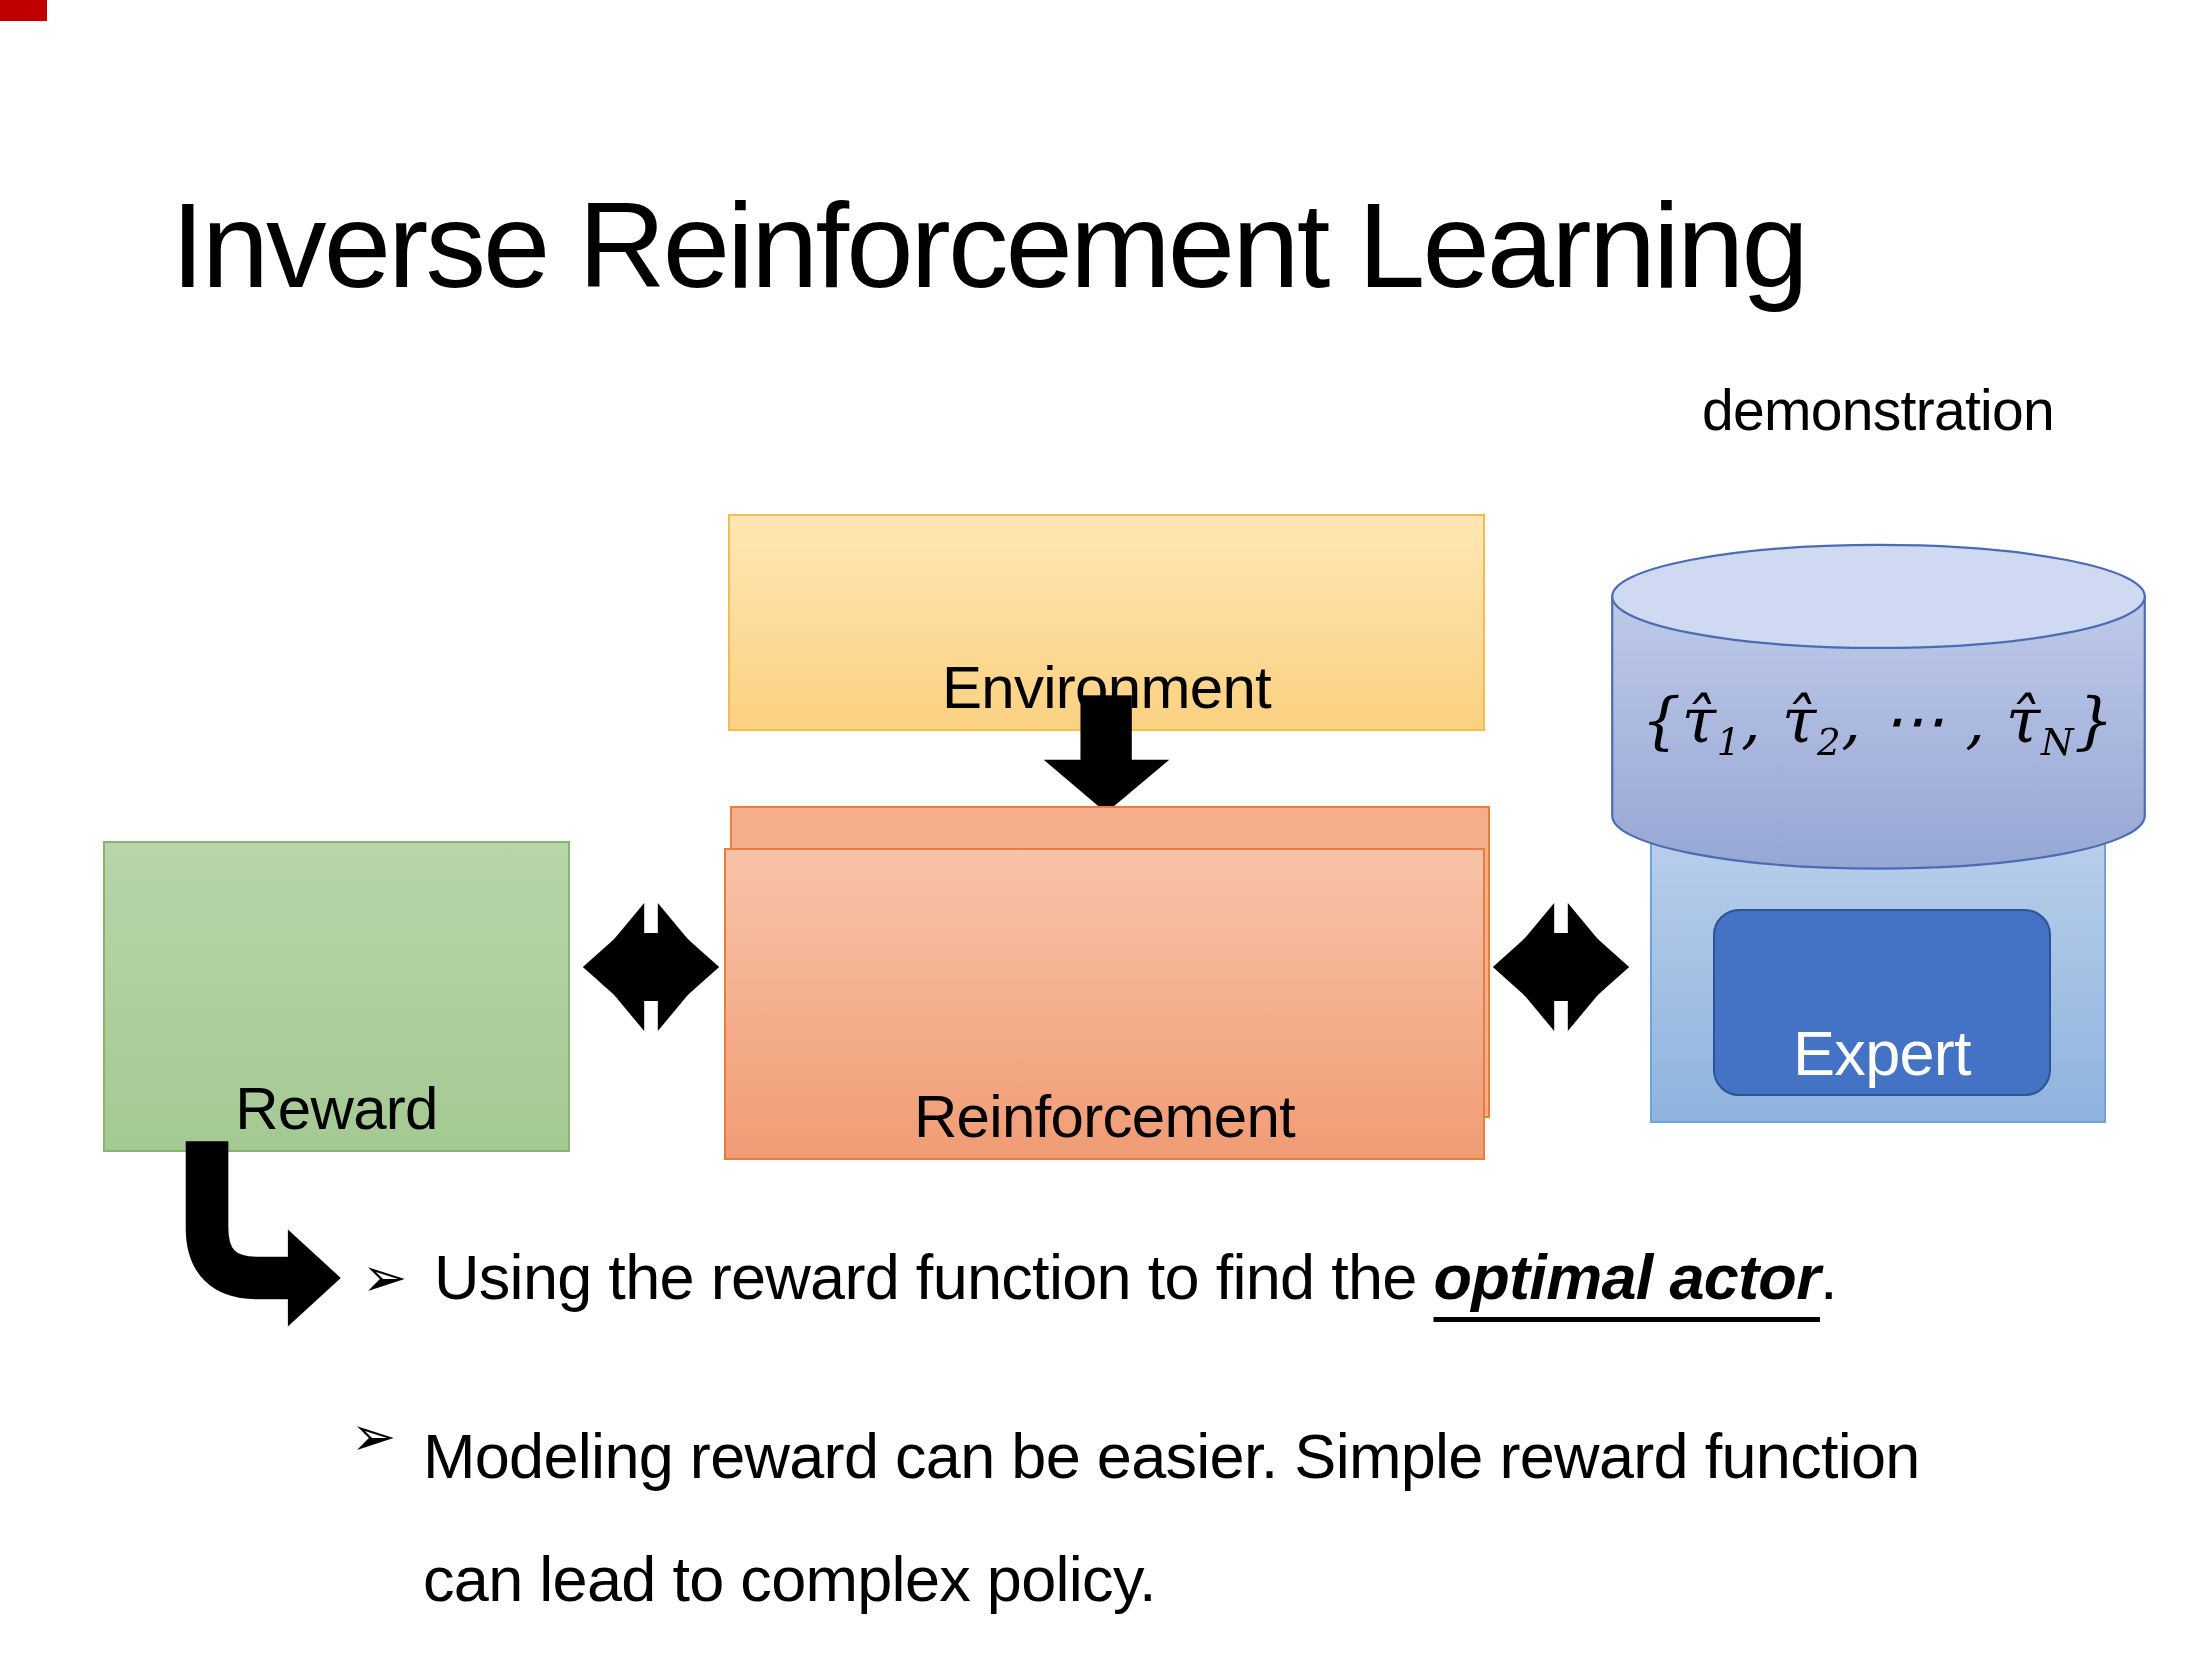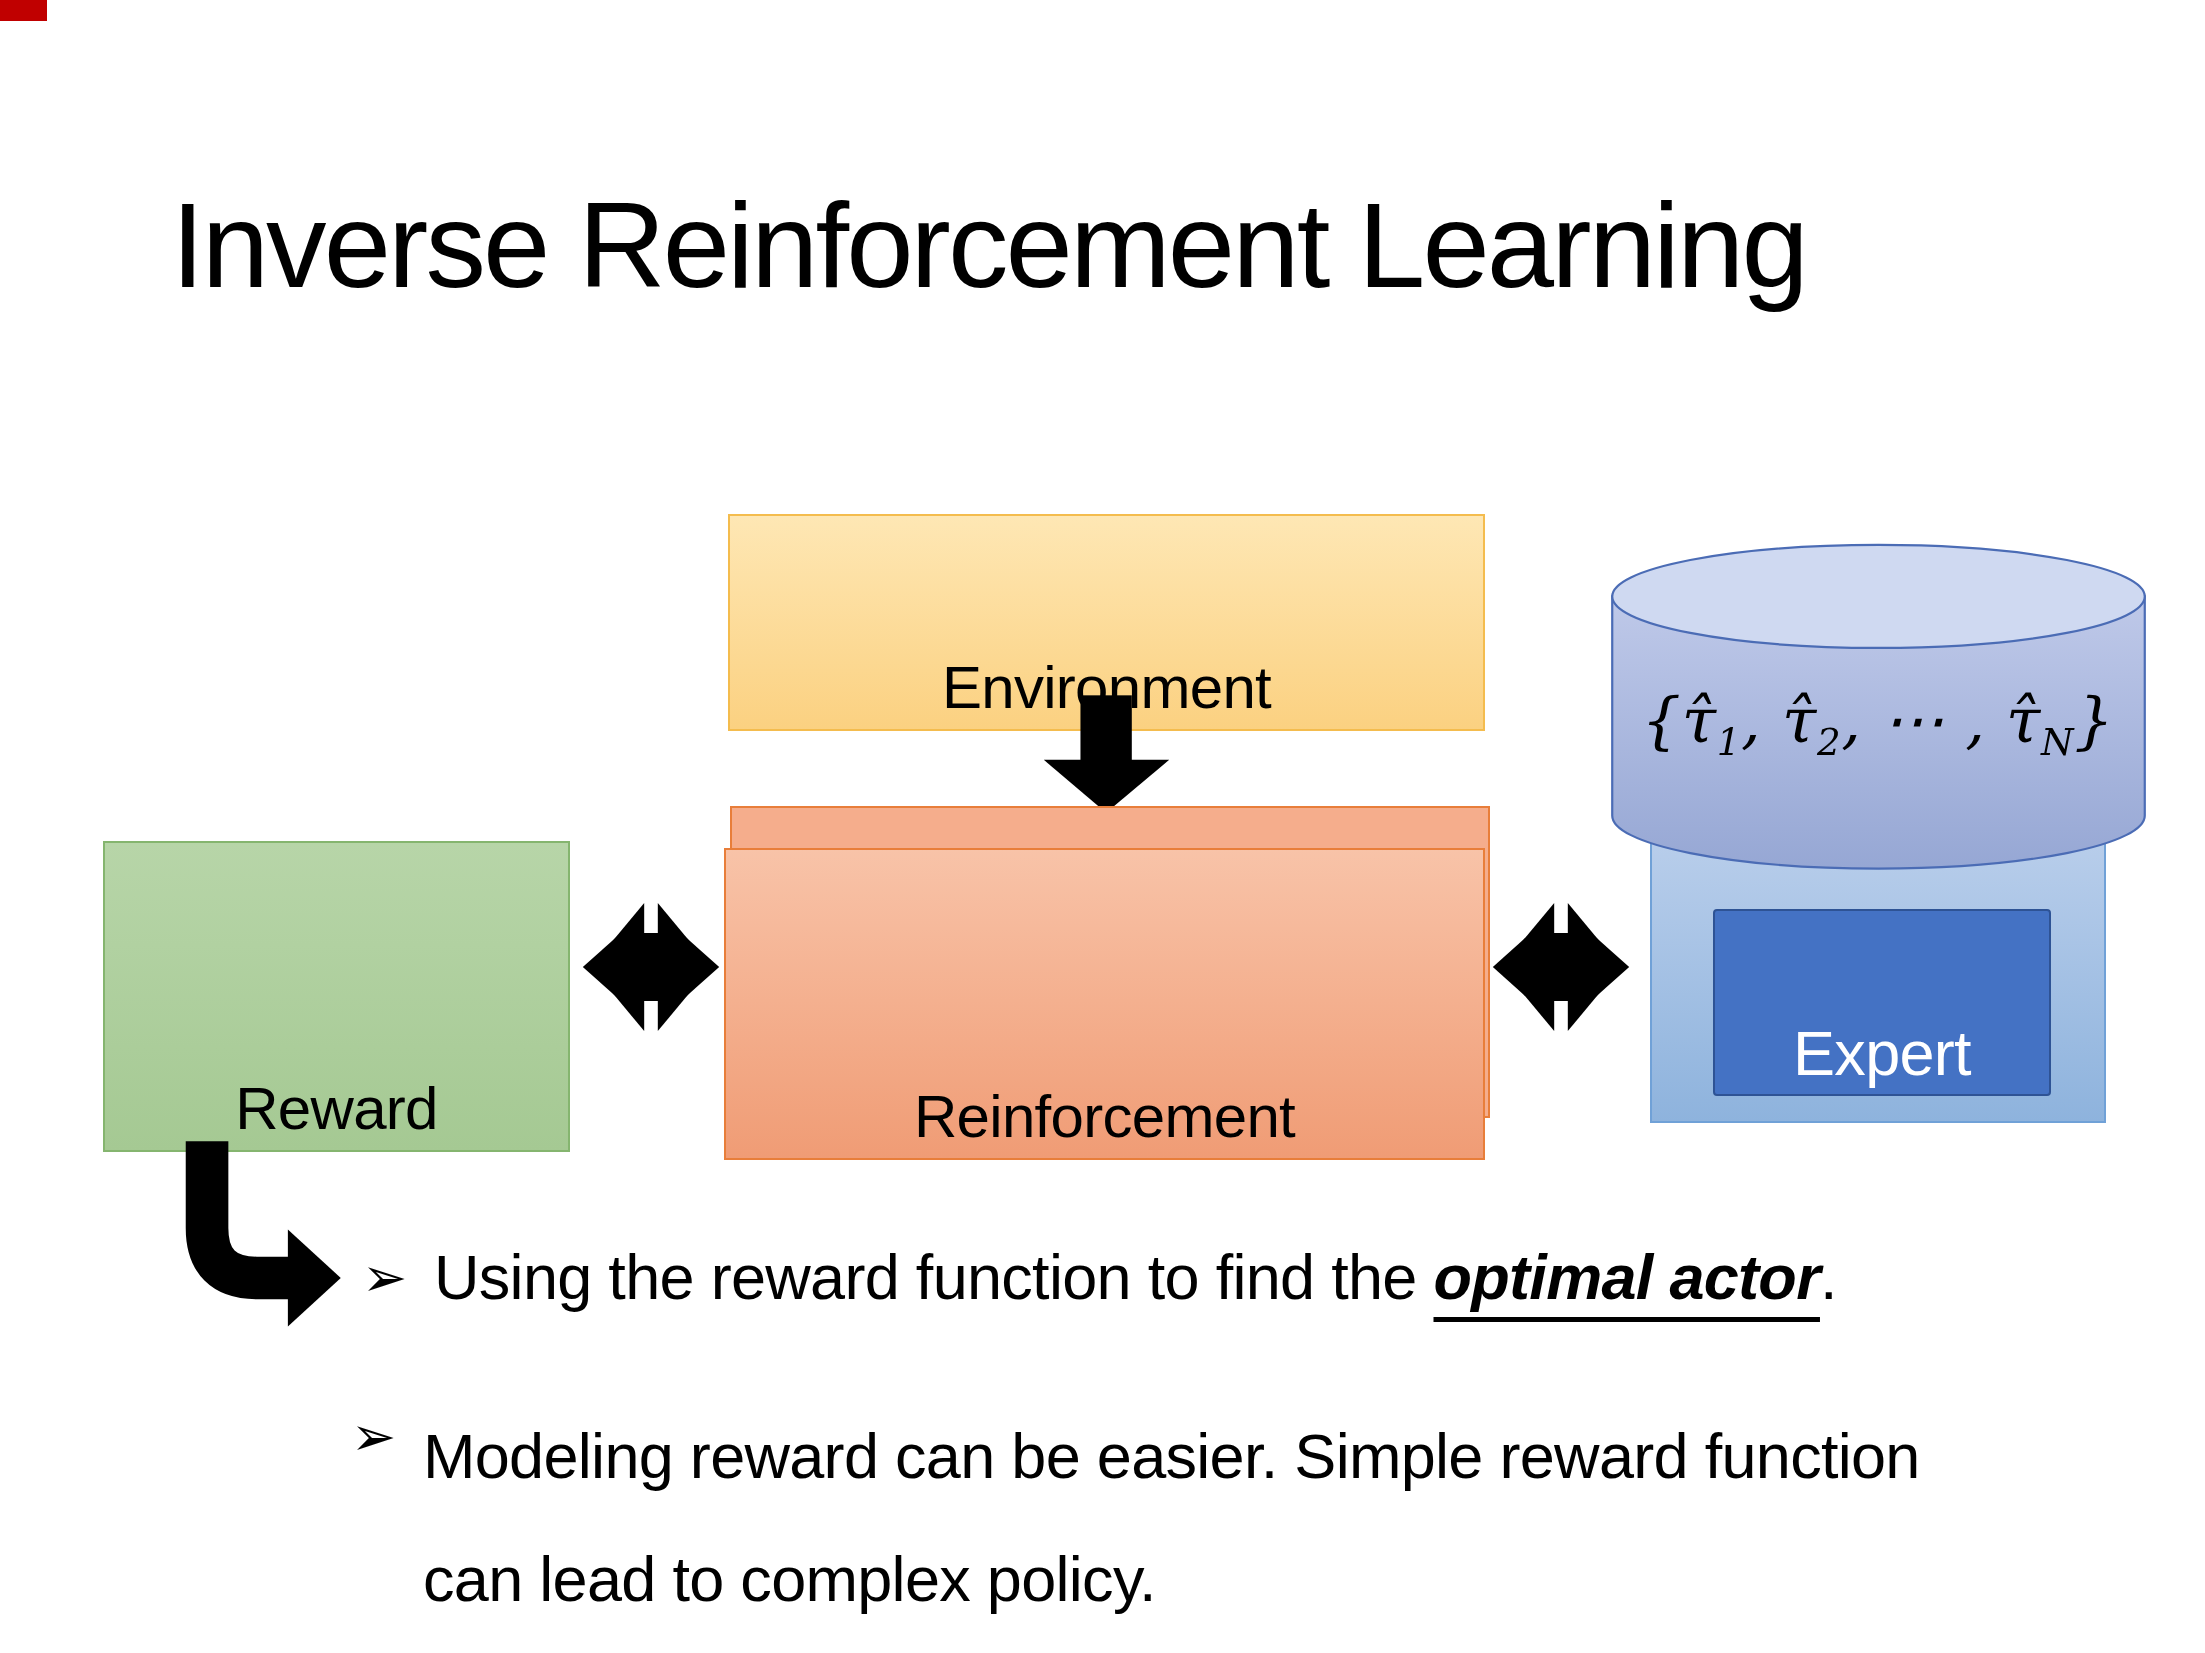--- a/index.html
+++ b/index.html
@@ -51,21 +51,21 @@
   }
 
   #expert-panel{
     left:1650px;top:814px;width:456px;height:309px;
     background:linear-gradient(180deg,#BCD0EC,#8EB3DD);
     border:2.2px solid var(--panel_border);box-sizing:border-box;
   }
   #expert-box{
     left:1713px;top:873px;width:338px;height:187px;
     background:var(--expert_fill);
-    border:2.9px solid #2E5395;border-radius:4px;
+    border:2.9px solid #2E5395;border-radius:26px;
     color:#fff;font-size:63px;
   }
 
   
   #cylinder{left:1610px;top:542px;width:537px;height:331px;}
   #trajectory-formula{
     left:1639px;top:684px;width:478px;text-align:center;
     font-family:"DejaVu Serif", serif;font-style:italic;
     font-size:62px;letter-spacing:0.7px;
   }
@@ -87,20 +87,21 @@
   }
 </style>
 </head>
 <body>
 
 <div class="abs" id="corner-mark"></div>
 
 <div class="abs" id="title">Inverse Reinforcement Learning</div>
 
 <div class="abs" id="demo-label">
+  <div>demonstration</div>
 </div>
 
 <div class="abs dbox" id="environment-box">
   <span>Environment</span>
 </div>
 
 <svg class="abs arrow-svg" style="left:1035px;top:695px;" width="143" height="118" viewBox="0 0 195 160">
   <rect x="62" y="0" width="70" height="90" fill="#000"></rect>
   <polygon points="12,88 183,88 97,160" fill="#000"></polygon>
 </svg>

